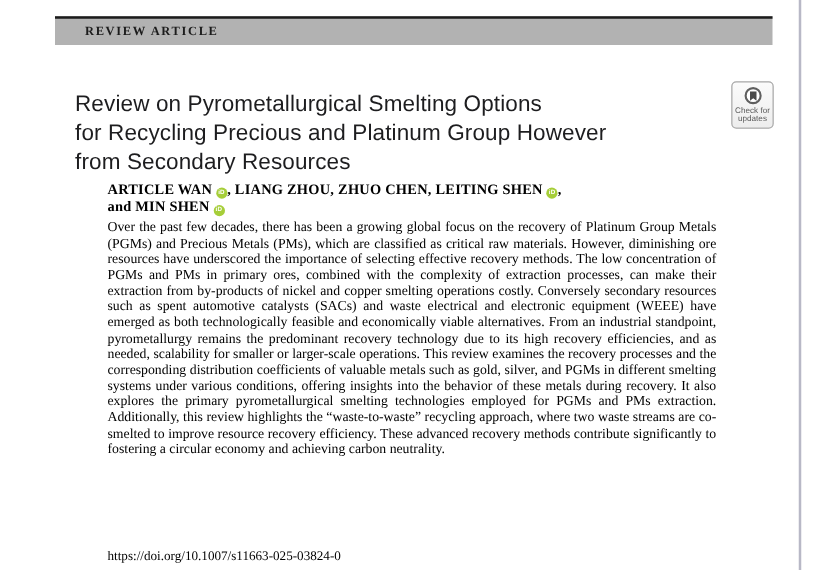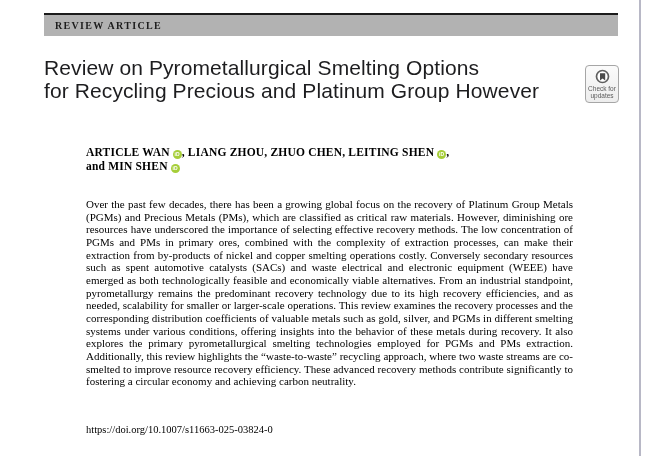--- a/index.html
+++ b/index.html
@@ -22,31 +22,31 @@
     border-top: 2.5px solid #1b1b1b;
     box-sizing: border-box;
     display: flex; align-items: center;
   }
   .kind-label {
     font-family: "Liberation Serif", serif;
     font-weight: bold;
     font-size: 10px;
     letter-spacing: 1.3px;
     color: #1c1c1c;
-    padding-left: 11px;
+    padding-left: 24px;
   }
 
   
   .title {
     position: absolute;
     left: 44px; top: 56px;
-    margin: 0;
+    margin: 16px;
     font-family: "Liberation Sans", sans-serif;
     font-weight: normal;
-    font-size: 21px;
+    font-size: 18px;
     line-height: 23px;
     color: #1d1d1f;
     letter-spacing: 0.1px;
   }
   .title .tl { display: block; }
 
   
   .badge {
     position: absolute;
     left: 585px; top: 65px;
@@ -92,38 +92,38 @@
     font-family: "Liberation Sans", sans-serif;
     font-size: 5px;
     font-weight: bold;
     vertical-align: 0px;
     line-height: 9px;
   }
 
   
   .abstract {
     position: absolute;
-    left: 86px; top: 198px;
+    left: 86px; top: 176px;
     width: 487px;
     margin: 0;
     font-size: 11px;
     line-height: 12.65px;
     text-align: justify;
     color: #000;
   }
 
   
   .footer {
     position: absolute;
     left: 86px; top: 423px;
     font-size: 10.5px;
     line-height: 13px;
     color: #000;
   }
-  .doi { display: block; color: #000; text-decoration: none; cursor: pointer; }
+  .doi { display: block; color: #000; text-decoration: none; cursor: pointer; margin-top: 16px; }
 
   
   .right-rule {
     position: absolute;
     left: 639px; top: 0;
     width: 2px; height: 456px;
     background: #b8b8c6;
   }
 </style>
 </head>
@@ -131,20 +131,21 @@
 
 <div class="page">
 
   <div class="kind-bar">
     <span class="kind-label">REVIEW ARTICLE</span>
   </div>
 
   <h1 class="title">
     <span class="tl">Review on Pyrometallurgical Smelting Options</span>
     <span class="tl">for Recycling Precious and Platinum Group However</span>
+    <span class="tl">from Secondary Resources</span>
   </h1>
 
   <div class="badge">
     <span class="badge-icon">
       <svg width="15" height="15" viewBox="0 0 15 15" xmlns="http://www.w3.org/2000/svg">
         <circle cx="7.5" cy="7.5" r="6" fill="#ffffff" stroke="#5f5f5f" stroke-width="1.7"></circle>
         <path d="M5 4.2 h5.2 v7.4 l-2.6 -2 -2.6 2 z" fill="#4a4a4a"></path>
       </svg>
     </span>
     <span class="badge-text">Check for</span>

